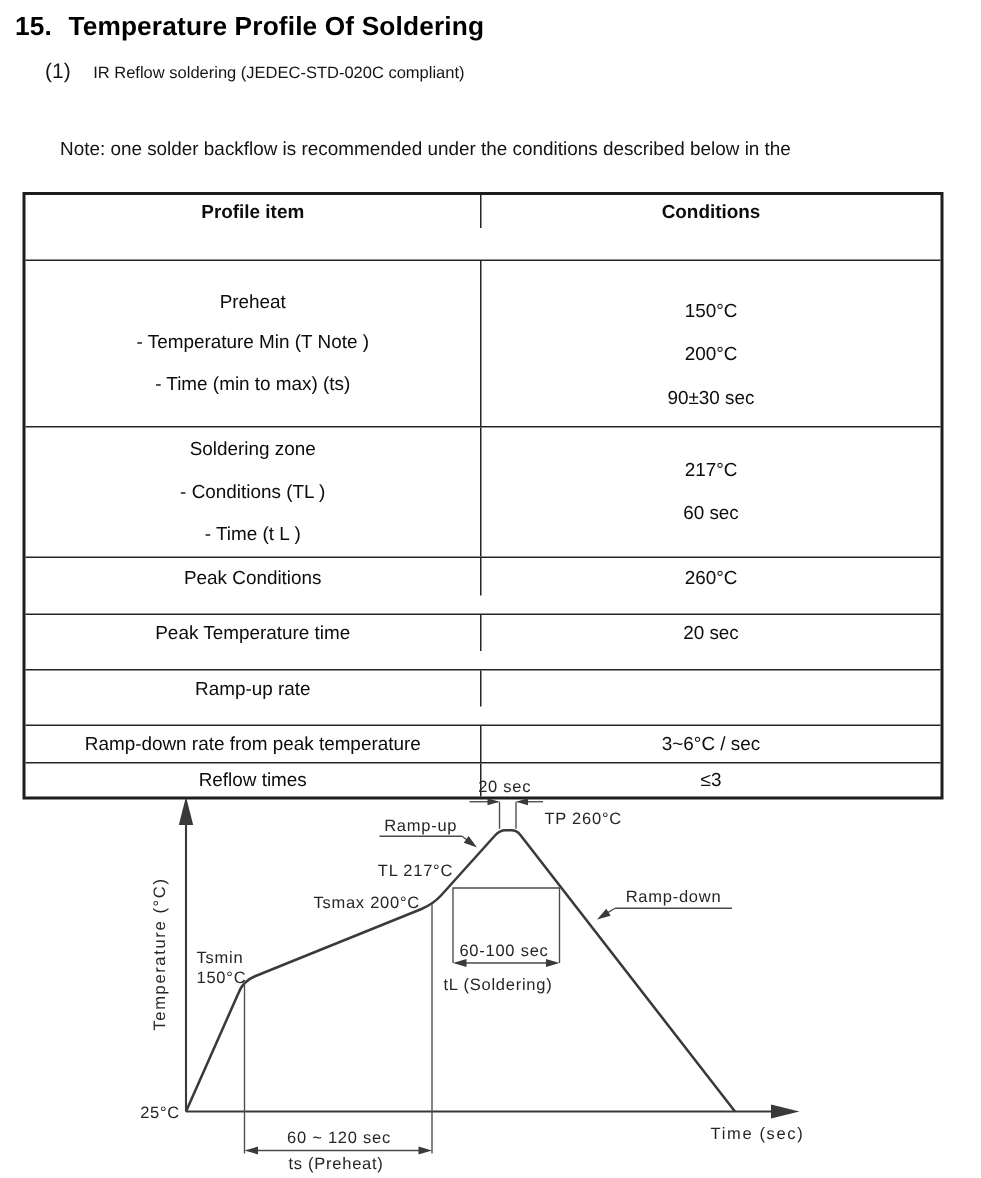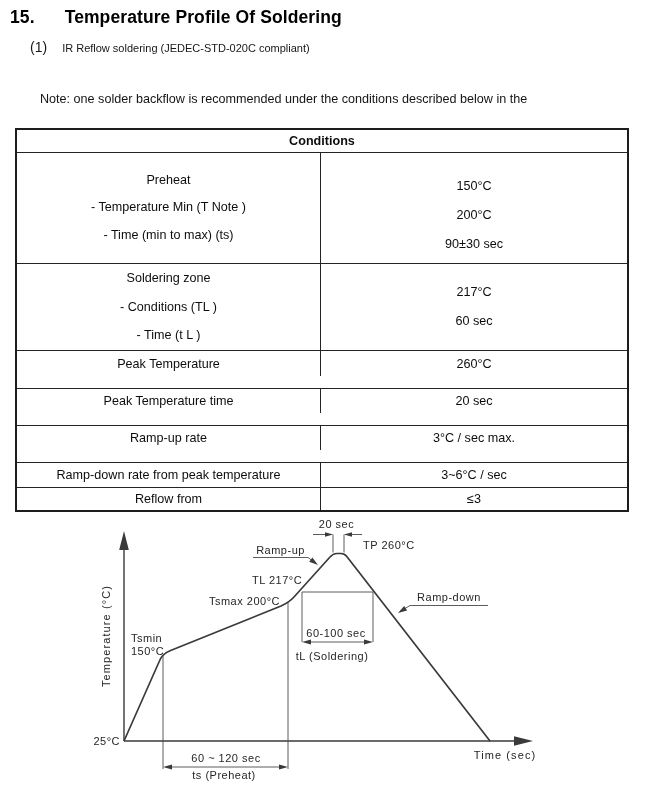--- a/index.html
+++ b/index.html
@@ -1,20 +1,20 @@
 <!DOCTYPE html>
 <html><head>
 <meta charset="utf-8">
 <style>
   html,body { margin:0; padding:0; }
   body { background:#ffffff; font-family:"Liberation Sans", sans-serif; color:#111; }
   .page { position:relative; width:654px; height:785px; background:#fff; overflow:hidden; }
 
   
-  .heading { position:absolute; top:7px; left:10px; display:flex; gap:30px;
+  .heading { position:absolute; top:7px; left:10px; display:flex; gap:11px;
              font-weight:bold; font-size:17.5px; color:#000; letter-spacing:0.1px; }
 
   .subtitle { position:absolute; top:39px; left:30px; display:flex; align-items:baseline; }
   .sub-num { font-size:14px; color:#161616; }
   .sub-label { margin-left:15px; font-size:11px; color:#161616; }
 
   .note { position:absolute; top:71px; left:20px; width:585px; font-size:12.6px;
           line-height:18px; color:#141414;margin-top:19px; }
   .note .l1 { margin-left:20px; }
 
@@ -22,21 +22,21 @@
   .tbl { position:absolute; left:15px; top:128px; width:610px;
          border:2px solid #1d1d1d; font-size:12.6px; color:#0d0d0d; }
   .trow { display:flex; border-top:1.5px solid #242424; }
   .trow:first-child { border-top:none; }
   .cl { width:304px; border-right:1.5px solid #242424; box-sizing:border-box;
         display:flex; flex-direction:column; justify-content:center; }
   .cr { flex:1; display:flex; flex-direction:column; justify-content:center; }
   .cl div, .cr div { text-align:center; }
   .hdr-row { height:22px; }
   .hdr-row .cl, .hdr-row .cr { font-weight:bold; }
-  .g1 { height:110px; }
+  .g1 { height:110px;margin-top:21px; }
   .g1 .cl div { line-height:27.5px; }
   .g1 .cr { padding-top:19px; justify-content:flex-start; }
   .g1 .cr div { line-height:29px; }
   .g2 { height:86px; }
   .g2 .cl div, .g2 .cr div { line-height:28.6px; }
   .r-peak { height:25px; }
   .r-sm { height:24px;margin-top:12px; }
   .r-last { height:22px; }
 
   
@@ -62,20 +62,23 @@
     <span class="sub-num">(1)</span>
     <span class="sub-label">IR Reflow soldering (JEDEC-STD-020C compliant)</span>
   </div>
 
   <div class="note">
     <div class="l1">Note: one solder backflow is recommended under the conditions described below in the</div>
   </div>
 
   <div class="tbl">
     <div class="trow hdr-row">
+      <div class="cl">
+          <div>Profile item</div>
+        </div>
       <div class="cr">
           <div>Conditions</div>
         </div>
     </div>
 
     <div class="trow g1">
       <div class="cl">
         <div>Preheat</div>
         <div>- Temperature Min (T Note )</div>
         <div>- Time (min to max) (ts)</div>
@@ -95,57 +98,54 @@
       </div>
       <div class="cr">
         <div></div>
         <div>217°C</div>
         <div>60 sec</div>
       </div>
     </div>
 
     <div class="trow r-peak">
       <div class="cl">
-          <div>Peak Temperature</div>
+          <div>Peak Conditions</div>
         </div>
       <div class="cr">
           <div>260°C</div>
         </div>
     </div>
 
     <div class="trow r-sm">
       <div class="cl">
           <div>Peak Temperature time</div>
         </div>
       <div class="cr">
           <div>20 sec</div>
         </div>
     </div>
 
     <div class="trow r-sm">
       <div class="cl">
           <div>Ramp-up rate</div>
         </div>
-      <div class="cr">
-          <div>3°C / sec max.</div>
-        </div>
     </div>
 
     <div class="trow r-sm">
       <div class="cl">
           <div>Ramp-down rate from peak temperature</div>
         </div>
       <div class="cr">
           <div>3~6°C / sec</div>
         </div>
     </div>
 
     <div class="trow r-last">
       <div class="cl">
-          <div>Reflow from</div>
+          <div>Reflow times</div>
         </div>
       <div class="cr">
           <div>≤3</div>
         </div>
     </div>
   </div>
 
   <svg class="diagram" width="654" height="290" viewBox="0 0 654 290">
 
     <line class="daxis" x1="124" y1="246" x2="124" y2="54"></line>

